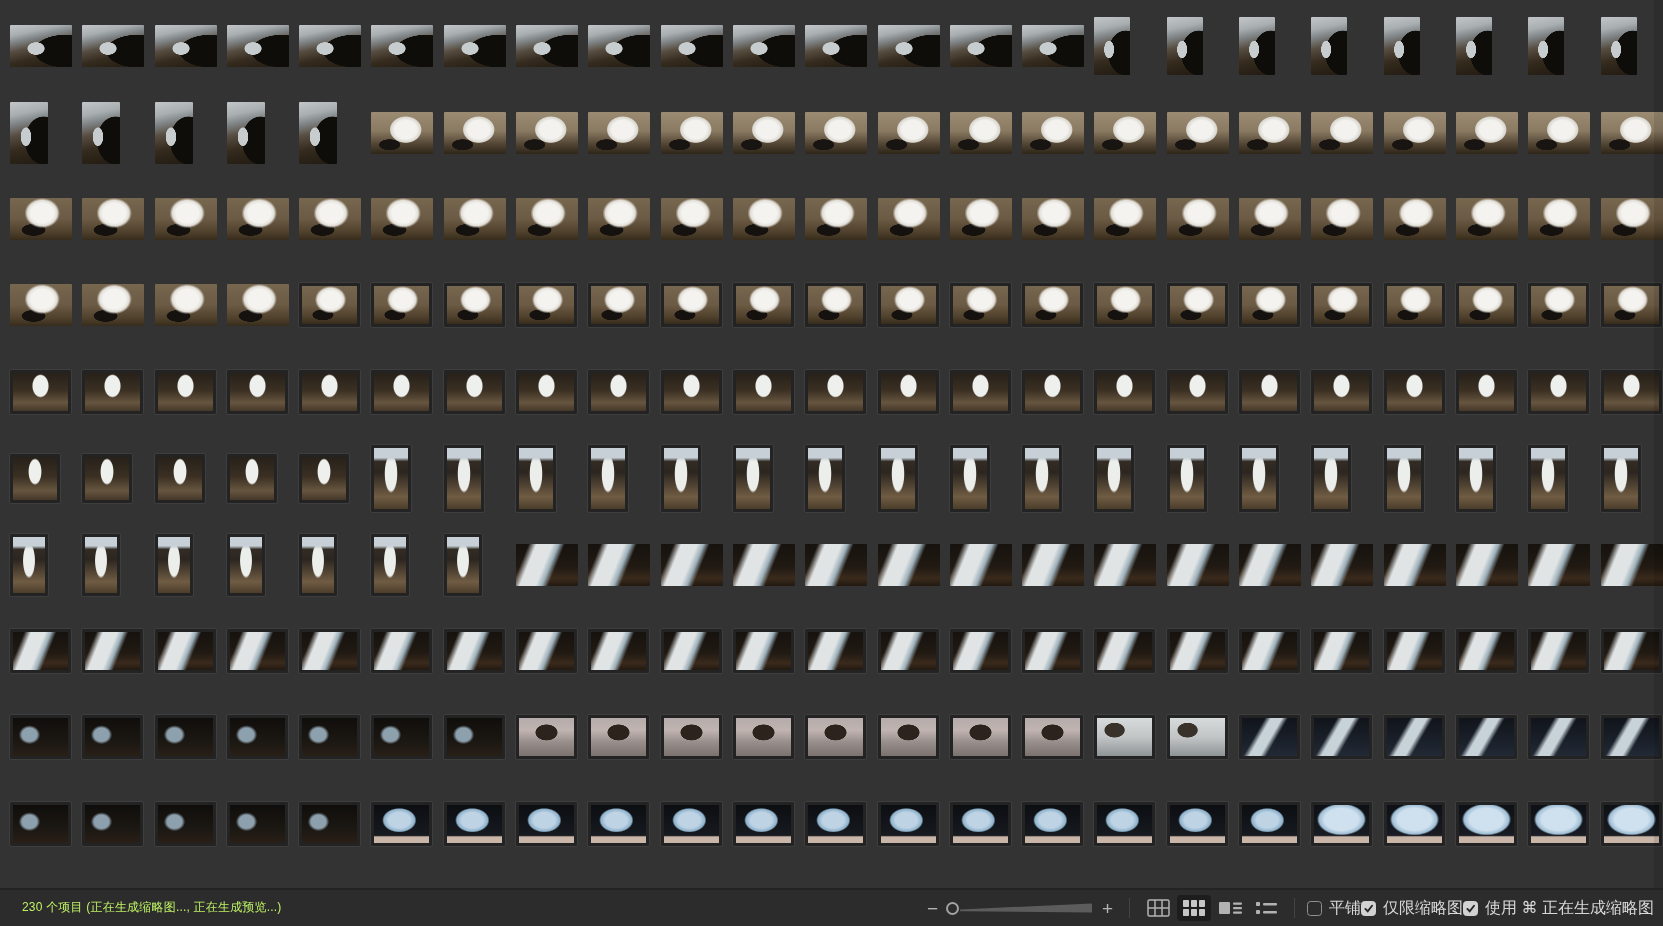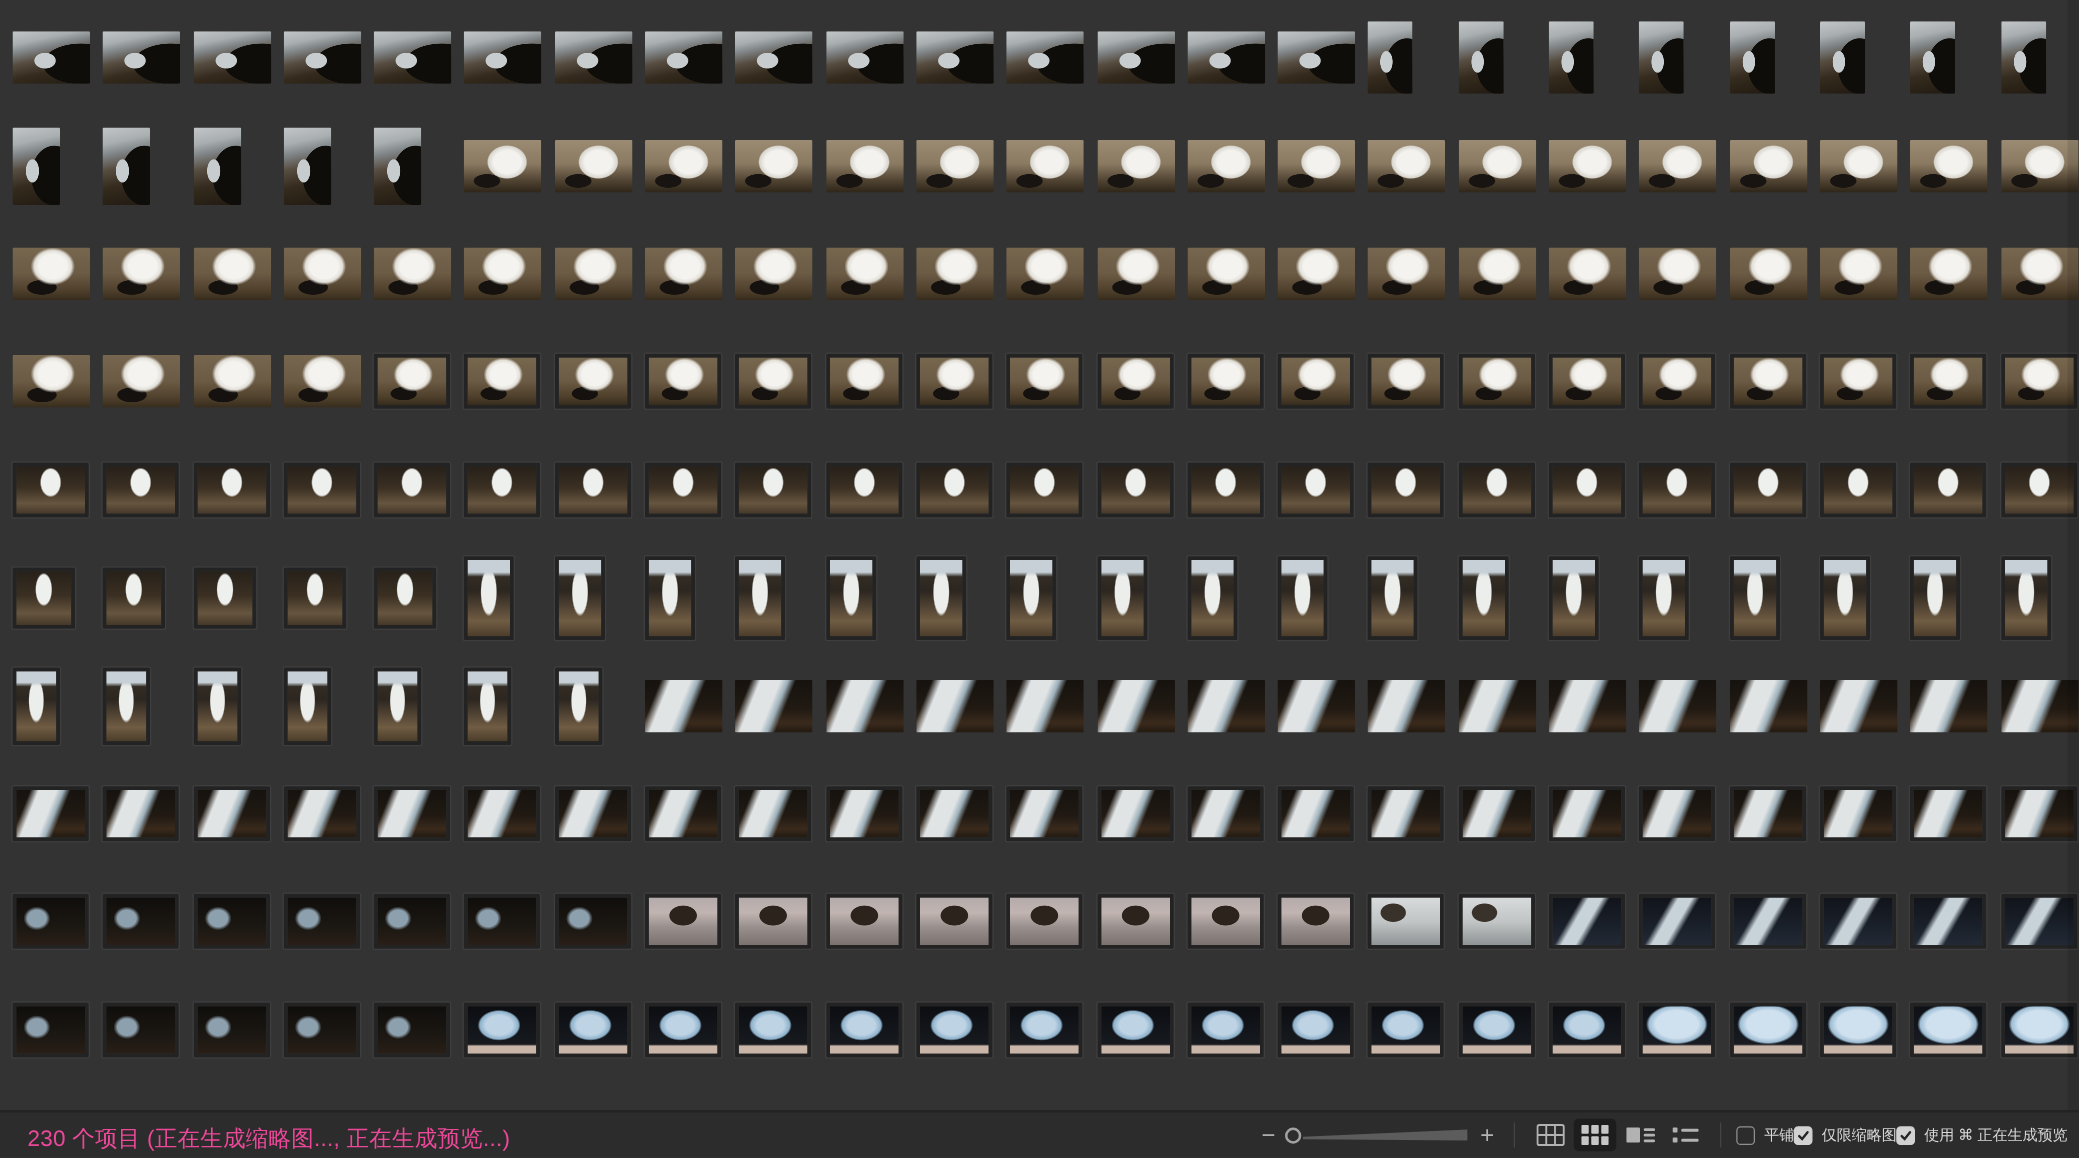--- a/index.html
+++ b/index.html
@@ -59,21 +59,21 @@
     linear-gradient(180deg,#0c0e12 0%,#15181d 70%,#191c21 100%);}
   .t-blue2{background:
     linear-gradient(0deg,#c9b6a9 0 16%,rgba(201,182,169,0) 20%),
     radial-gradient(70% 66% at 50% 38%,#cfe0ee 0 44%,#9ebdd4 58%,rgba(158,189,212,0) 64%),
     linear-gradient(180deg,#0d1014 0%,#171a20 70%,#1b1f25 100%);}
   .right-shade{position:absolute;right:0;top:0;width:9px;height:888px;
     background:rgba(0,0,0,.10);}
   
   .status-bar{position:absolute;left:0;bottom:0;width:1663px;height:38px;
     background:#2c2c2c;border-top:2px solid #232323;box-sizing:border-box;}
-  .status-text{position:absolute;left:22px;top:9px;font-size:18px;color:#ec4899;
+  .status-text{position:absolute;left:22px;top:9px;font-size:12px;color:#bef264;
     letter-spacing:.2px;}
   .controls{position:absolute;right:9px;top:0;height:36px;display:flex;
     align-items:center;}
   .zoom-out-glyph,.zoom-in-glyph{color:#b3b3b3;font-size:19px;line-height:1;
     padding:0 6px;cursor:default;user-select:none;}
   .slider{position:relative;width:148px;height:16px;margin:0 2px;}
   .slider-track{position:absolute;left:14px;top:1px;width:132px;height:14px;
     background:#5c5c5c;clip-path:polygon(0 60%,100% 18%,100% 82%,0 74%);border-radius:3px;}
   .slider-knob{position:absolute;left:0;top:1.5px;width:9px;height:9px;border-radius:50%;
     border:2.5px solid #a2a2a2;background:#2c2c2c;}
@@ -82,21 +82,21 @@
     border-radius:4px;margin:0 1px;}
   .view-btn.active{background:#1d1d1d;}
   .view-btn svg{display:block;}
   .cb-group{display:flex;align-items:center;}
   .checkbox{width:15px;height:15px;border-radius:3.5px;border:1.5px solid #909090;
     box-sizing:border-box;background:transparent;display:flex;align-items:center;
     justify-content:center;}
   .checkbox svg{display:none;}
   .checkbox.checked{background:#d2d2d2;border-color:#d2d2d2;}
   .checkbox.checked svg{display:block;}
-  .cb-label{color:#d8d8d8;font-size:12px;margin-left:7px;white-space:nowrap;}
+  .cb-label{color:#d8d8d8;font-size:16px;margin-left:7px;white-space:nowrap;}
 </style>
 </head>
 <body>
 
 <div class="grid-area">
     <div class="grid-row">
       <div class="cell">
         <div class="thumb sz-l t-cliff"></div>
       </div>
       <div class="cell">
@@ -889,16 +889,16 @@
       </div>
       <span class="cb-label">仅限缩略图</span>
     </div>
 
     <div class="cb-group">
       <div class="checkbox checked">
         <svg width="11" height="11" viewBox="0 0 14 14">
             <path d="M3 7.5l3 3 5.5-7" stroke="#262626" stroke-width="2.4" fill="none" stroke-linecap="round"></path>
           </svg>
       </div>
-      <span class="cb-label">使用 ⌘ 正在生成预览</span>
+      <span class="cb-label">使用 ⌘ 正在生成缩略图</span>
     </div>
   </div>
 </div>
 
 </body></html>

